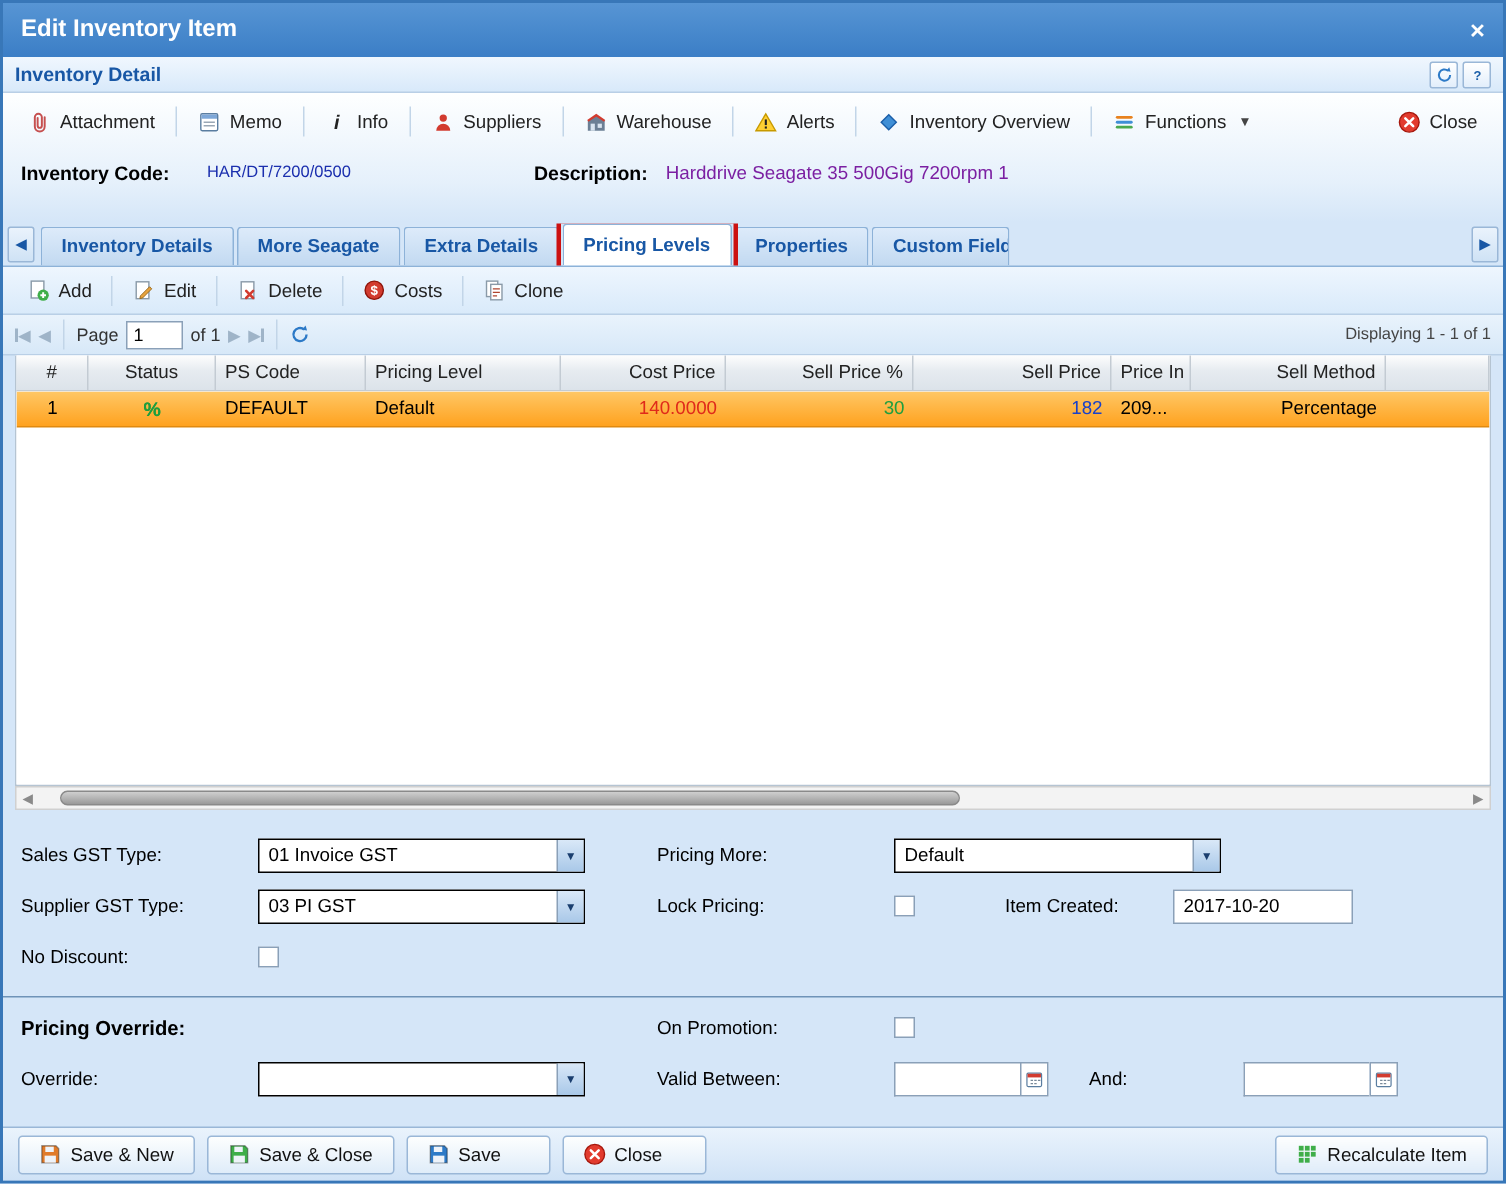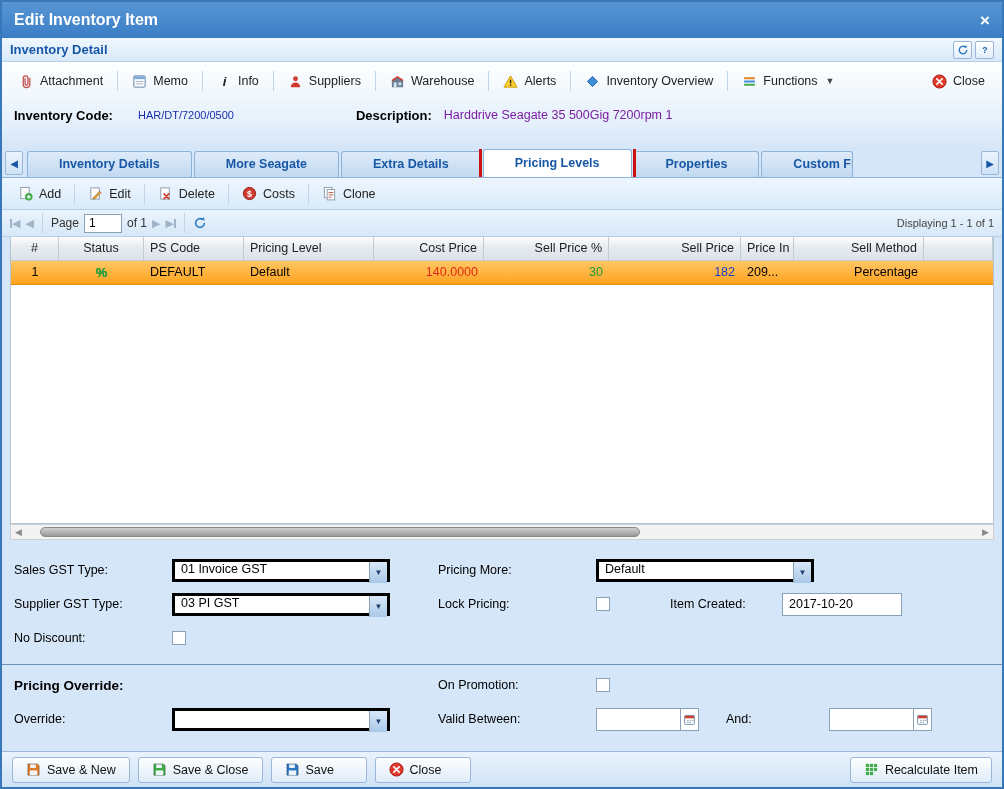--- a/index.html
+++ b/index.html
@@ -41,21 +41,21 @@
   .descl { margin-left:122px; }
   .descval { color:#7b1fa2; margin-left:12px; font-size:12.5px; }
 
   
   .tabstrip { height:30px; flex:0 0 30px; display:flex; align-items:flex-end; padding:0 3px;
     border-bottom:1px solid #8db2d8; }
   .tscroll { width:18px; height:24px; margin-bottom:2px; background:linear-gradient(#eaf3fc,#cfe2f5);
     border:1px solid #9ab7d7; border-radius:2px; color:#1857a5; font-size:10px; display:flex;
     align-items:center; justify-content:center; cursor:pointer; flex:0 0 18px; }
   .tabs { display:flex; gap:2px; margin-left:4px; overflow:hidden; flex:1; align-items:flex-end; }
-  .tab { height:26px; line-height:25px; padding:0 31px; font-size:12.5px; font-weight:bold; color:#1857a5;
+  .tab { height:26px; line-height:25px; padding:0 13px; font-size:12.5px; font-weight:bold; color:#1857a5;
     background:linear-gradient(#ddebfa,#c2d9f1); border:1px solid #8db2d8; border-bottom:none;
     border-radius:3px 3px 0 0; white-space:nowrap; cursor:pointer; }
   .tab.active { background:#fff; height:28px; line-height:27px; position:relative; }
   .redbox { position:absolute; left:-5px; right:-5px; top:-4px; bottom:-5px; border:3px solid #cc1111; pointer-events:none; }
   .tab.clip { max-width:92px; overflow:hidden; }
 
   
   .subtb { height:32px; flex:0 0 32px; display:flex; align-items:center; padding:0 8px; gap:2px;
     background:linear-gradient(#eef6fe,#d9eafa); border-bottom:1px solid #b9cfe6; }
   .subtb .tbtn { padding:4px 8px; }
@@ -90,21 +90,21 @@
   .hscroll { margin:0 8px 6px 8px; height:16px; flex:0 0 16px; background:#f3f3f3; border:1px solid #d0d0d0;
     display:flex; align-items:center; }
   .harrow { width:15px; text-align:center; color:#8a8a8a; font-size:9px; cursor:pointer; }
   .thumb { width:600px; height:10px; margin-left:14px; border-radius:5px;
     background:linear-gradient(#cfcfcf,#9a9a9a); border:1px solid #8a8a8a; cursor:grab; }
 
   
   .formarea { flex:0 0 205px; padding-top:4px; font-size:12.5px; color:#000; }
   .frow { display:flex; align-items:center; min-height:28px; margin-top:6px; padding:0 12px; }
   .flabel { width:158px; flex:0 0 158px; }
-  .combo { width:218px; height:23px; background:#fff; border:3px solid #000000; display:flex; cursor:pointer; }
+  .combo { width:218px; height:23px; background:#fff; border:1px solid #000000; display:flex; align-items:center; cursor:pointer; }
   .combo .ctext { flex:1; padding:0 6px; overflow:hidden; white-space:nowrap; }
   .cbtn { width:18px; height:21px; background:linear-gradient(#d9e8f8,#a9c8e8); border-left:1px solid #8aa0b8;
     color:#1a3e6e; font-size:8px; display:flex; align-items:center; justify-content:center; }
   .chk { width:14px; height:14px; background:#fff; border:1px solid #8aa0b8; cursor:pointer; }
   .gap48 { margin-left:48px; }
   .txtinput { height:23px; border:1px solid #8aa0b8; background:#fff; padding:0 6px; font-size:12.5px;
     font-family:"Liberation Sans",sans-serif; }
   .datewrap { display:flex; align-items:center; }
   .datewrap .txtinput { width:84px; border-right:none; }
   .calbtn { width:19px; height:23px; background:#fff; border:1px solid #8aa0b8; display:flex;

